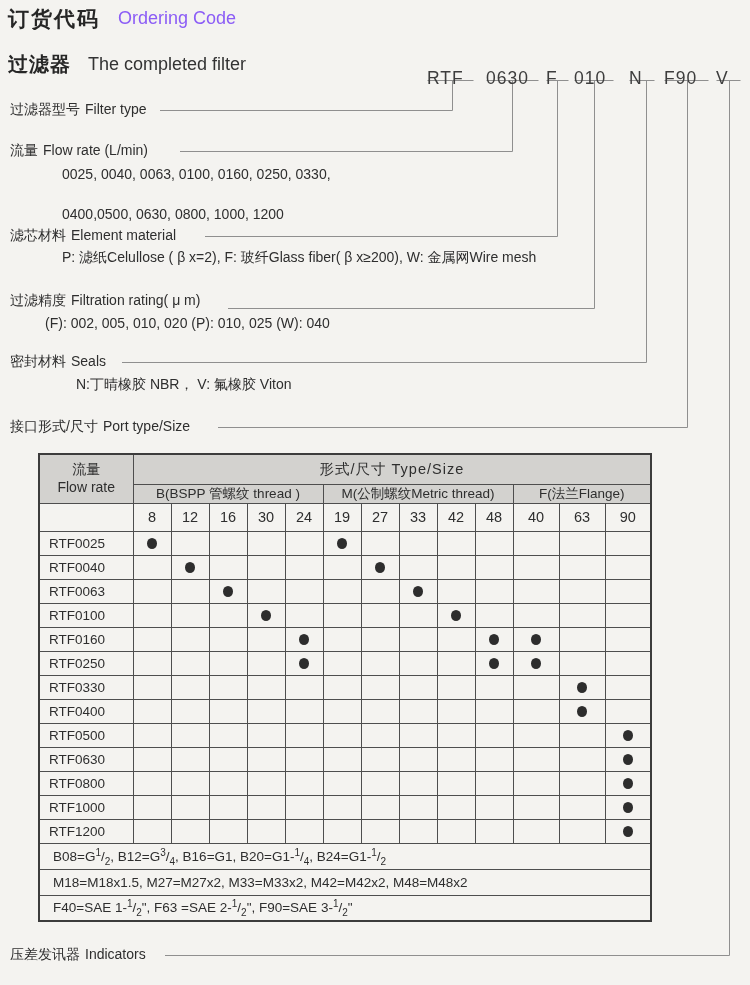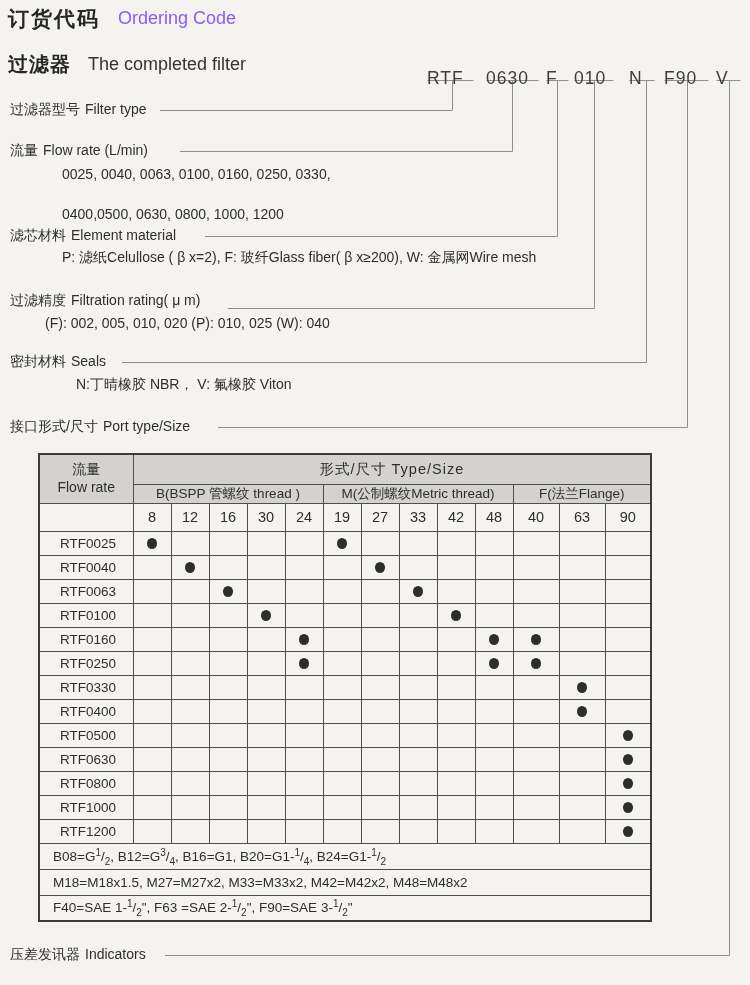--- a/index.html
+++ b/index.html
@@ -24,21 +24,21 @@
   .matrix thead .gray{background:#d3d2cf;}
   .matrix tr.hrow1{height:30px;}
   .matrix tr.hrow2{height:16px;}
   .matrix tr.hrow3{height:28px;}
   .matrix tbody tr{height:24px;}
   .matrix tfoot tr{height:26px;}
   .matrix .flowcell{font-size:14px;line-height:1.25;}
   .matrix .typesize{font-size:14.5px;letter-spacing:1px;}
   .matrix .group-cell{font-size:13.5px;}
   .matrix tr.hrow3 th{font-size:14.5px;background:transparent;}
-  .matrix td.model{text-align:left;padding-left:20px;font-size:13.5px;}
+  .matrix td.model{text-align:left;padding-left:9px;font-size:13.5px;}
   .dot{display:inline-block;width:10px;height:11px;border-radius:50%;background:#2d2d2d;vertical-align:middle;}
   .matrix td.note{text-align:left;padding-left:13px;font-size:13.5px;white-space:nowrap;}
   .note sup{font-size:10px;vertical-align:super;line-height:0;}
   .note sub{font-size:10px;vertical-align:sub;line-height:0;}
 </style>
 </head>
 <body>
 
 <div class="page">
 

